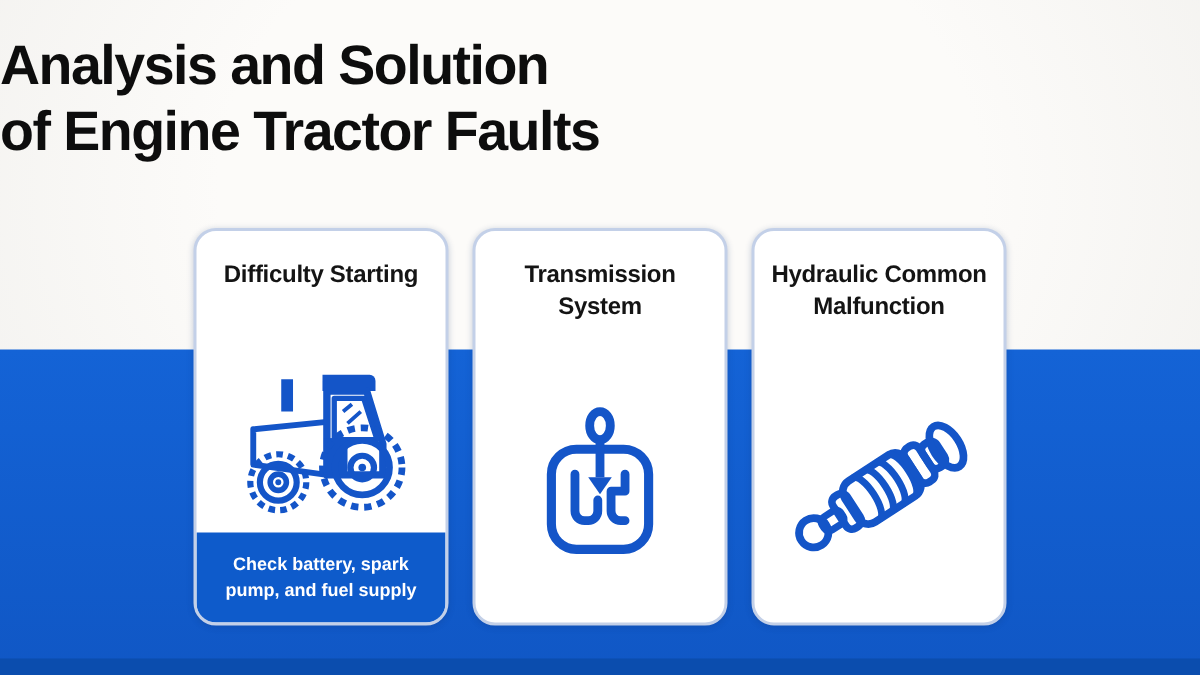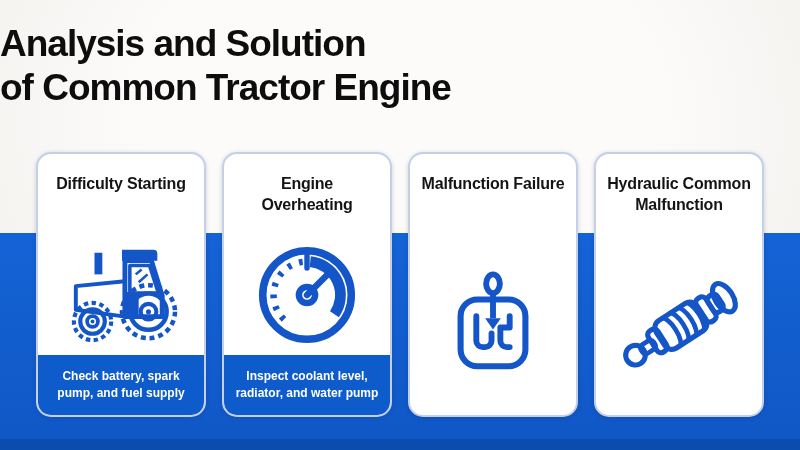--- a/index.html
+++ b/index.html
@@ -51,21 +51,21 @@
 </head>
 <body>
 
 <div class="canvas">
 
   <div class="bg-blue-band"></div>
   <div class="bg-bottom-strip"></div>
 
   <div class="title">
     <div>Analysis and Solution</div>
-    <div>of Common Tractor Engine</div>
+    <div>of Engine Tractor Faults</div>
   </div>
 
   <div class="cards">
 
     <div class="card">
       <div class="card-heading">Difficulty Starting</div>
       <div class="card-icon">
         <svg width="118" height="108" viewBox="0 0 120 110">
           <path d="M33 12 h8 v22 h-8 z" fill="#1455c8"></path>
           <path class="ic" d="M14 46 L64 41 V77 L14 70 Z" fill="#1455c8" stroke-width="4"></path>
@@ -81,47 +81,33 @@
           <circle cx="88" cy="72" r="2.6" fill="#1455c8"></circle>
           <circle class="ic" cx="31" cy="82" r="19" stroke-width="4.2" stroke-dasharray="4.5 3.5"></circle>
           <circle class="ic" cx="31" cy="82" r="12.5" stroke-width="4.2" fill="#ffffff"></circle>
           <circle class="ic" cx="31" cy="82" r="5.5" stroke-width="3.8"></circle>
           <circle cx="31" cy="82" r="2" fill="#1455c8"></circle>
         </svg>
       </div>
       <div class="card-footer">Check battery, spark pump, and fuel supply</div>
     </div>
 
-    <div class="card">
-      <div class="card-heading">Engine Overheating</div>
-      <div class="card-icon">
-        <svg width="110" height="108" viewBox="0 0 100 100">
-          <circle class="ic" cx="50" cy="50" r="41" stroke-width="7"></circle>
-          <path class="ic" d="M53 19.2 A 31 31 0 0 1 75.4 67.8" stroke-width="10"></path>
-          <path class="ic" d="M46 19.3 A 31 31 0 0 0 32.2 75.4" stroke-width="6" stroke-dasharray="3.5 7.5"></path>
-          <line x1="50" y1="13" x2="50" y2="25" stroke="#1455c8" stroke-width="5" stroke-linecap="round"></line>
-          <line x1="50" y1="50" x2="69.5" y2="30.5" stroke="#1455c8" stroke-width="6" stroke-linecap="round"></line>
-          <circle class="ic" cx="50" cy="50" r="7.5" stroke-width="6" fill="#ffffff"></circle>
-        </svg>
-      </div>
-      <div class="card-footer">Inspect coolant level, radiator, and water pump</div>
-    </div>
 
     <div class="card">
       <div class="card-icon" style="order:2">
         <svg width="102" height="110" viewBox="0 0 100 112">
           <rect class="ic" x="17" y="30" width="66" height="68" rx="17" stroke-width="6.2"></rect>
           <ellipse class="ic" cx="50" cy="14" rx="7" ry="9.5" stroke-width="6"></ellipse>
           <line x1="50" y1="24" x2="50" y2="49" stroke="#1455c8" stroke-width="6"></line>
           <path d="M42 49 L58 49 L50 60.5 Z" fill="#1455c8"></path>
           <path class="ic" d="M33 47 V72 a6.5 6.5 0 0 0 6.5 6.5 h2.5 a6.5 6.5 0 0 0 6.5 -6.5 v-7.5" stroke-width="6" stroke-linecap="round"></path>
           <path class="ic" d="M67 47 V58.5 h-9.5 v13.5 a6.5 6.5 0 0 0 6.5 6.5 h3" stroke-width="6" stroke-linecap="round"></path>
         </svg>
       </div>
-      <div class="card-heading" style="order:1">Malfunction Failure</div>
+      <div class="card-heading" style="order:1">Transmission System</div>
     </div>
 
     <div class="card">
       <div class="card-heading">Hydraulic Common Malfunction</div>
       <div class="card-icon">
         <svg width="126" height="112" viewBox="0 0 130 120">
           <g transform="translate(62,64) rotate(-33)">
             <circle class="ic" cx="-52" cy="0" r="10.5" stroke-width="5.5" fill="#ffffff"></circle>
             <rect class="ic" x="-44" y="-5.5" width="16" height="11" rx="4" stroke-width="5" fill="#ffffff"></rect>
             <rect class="ic" x="-30" y="-13.5" width="12" height="27" rx="5" stroke-width="5.5" fill="#ffffff"></rect>

